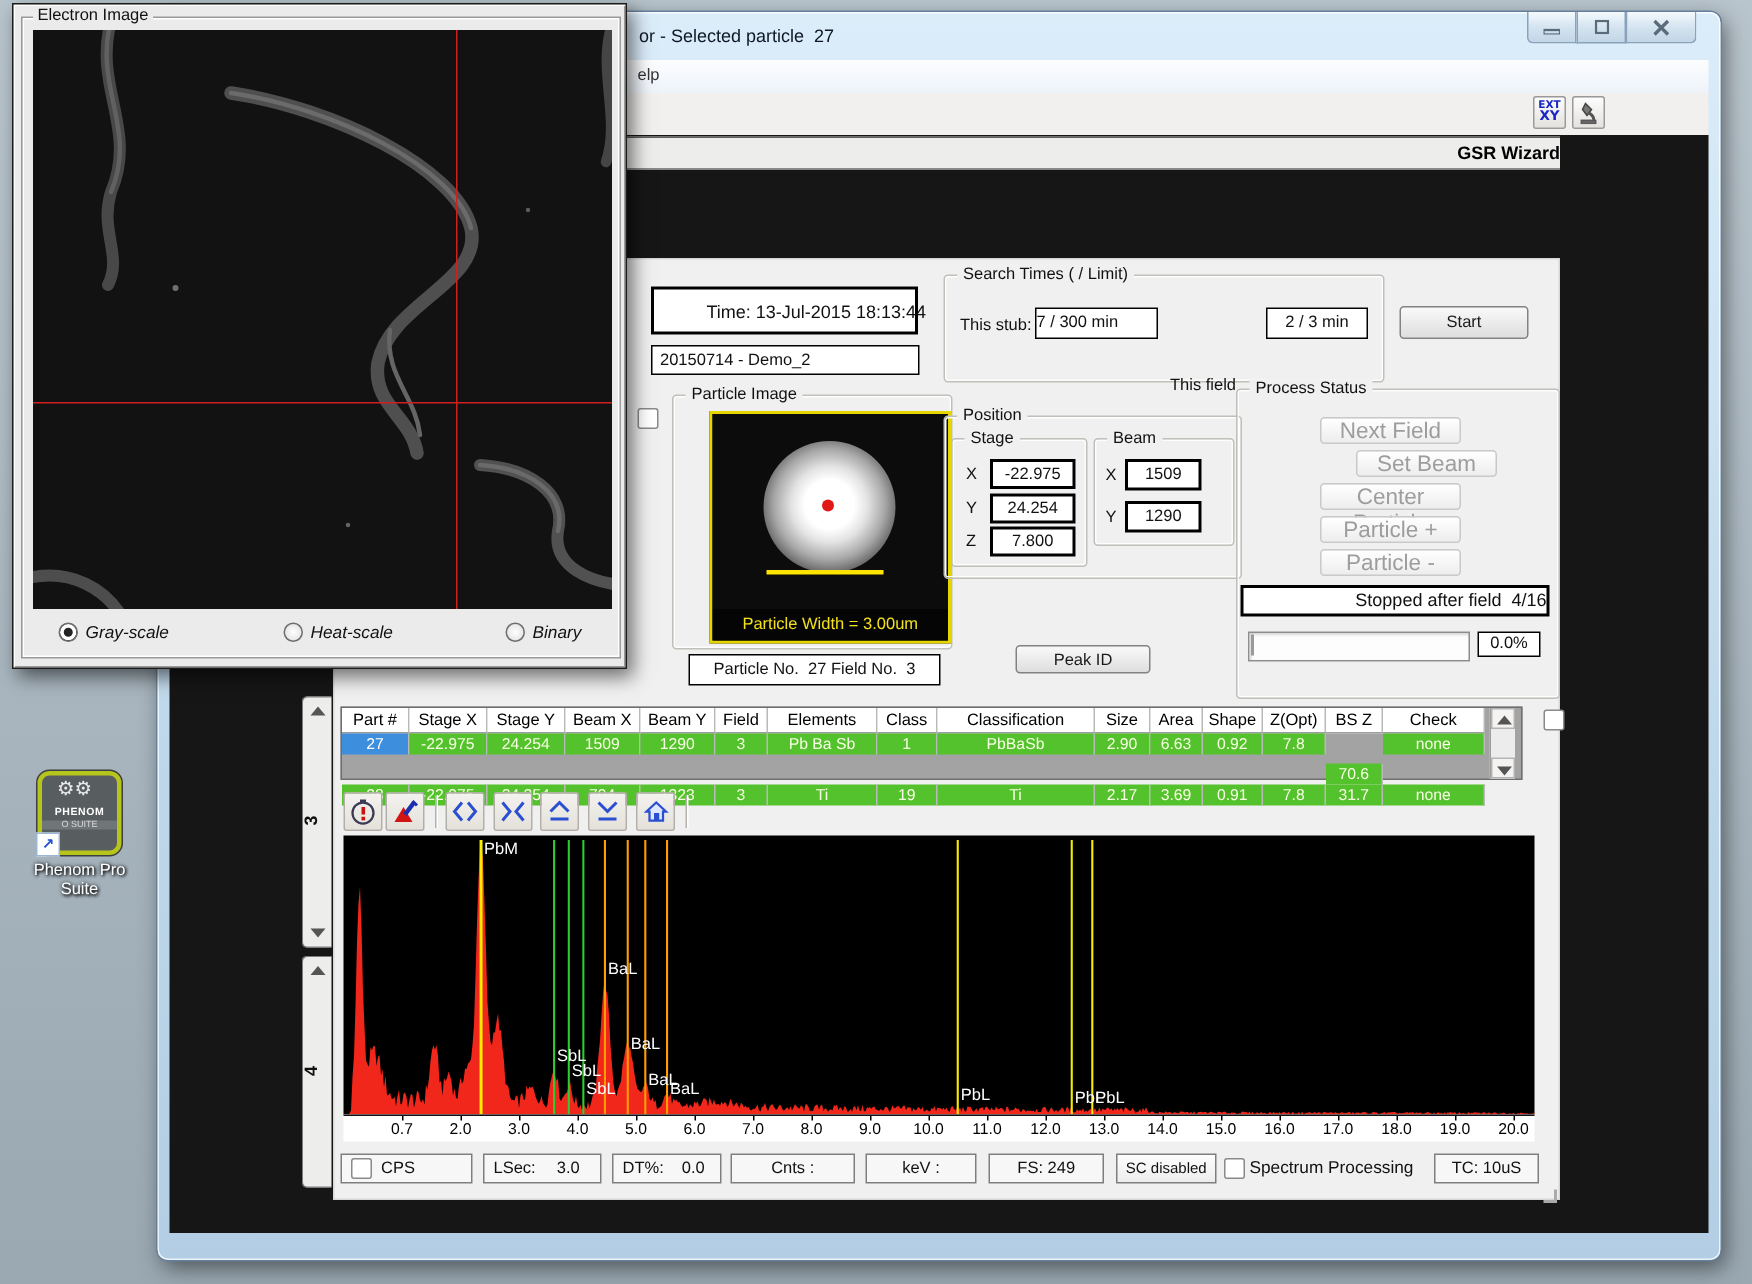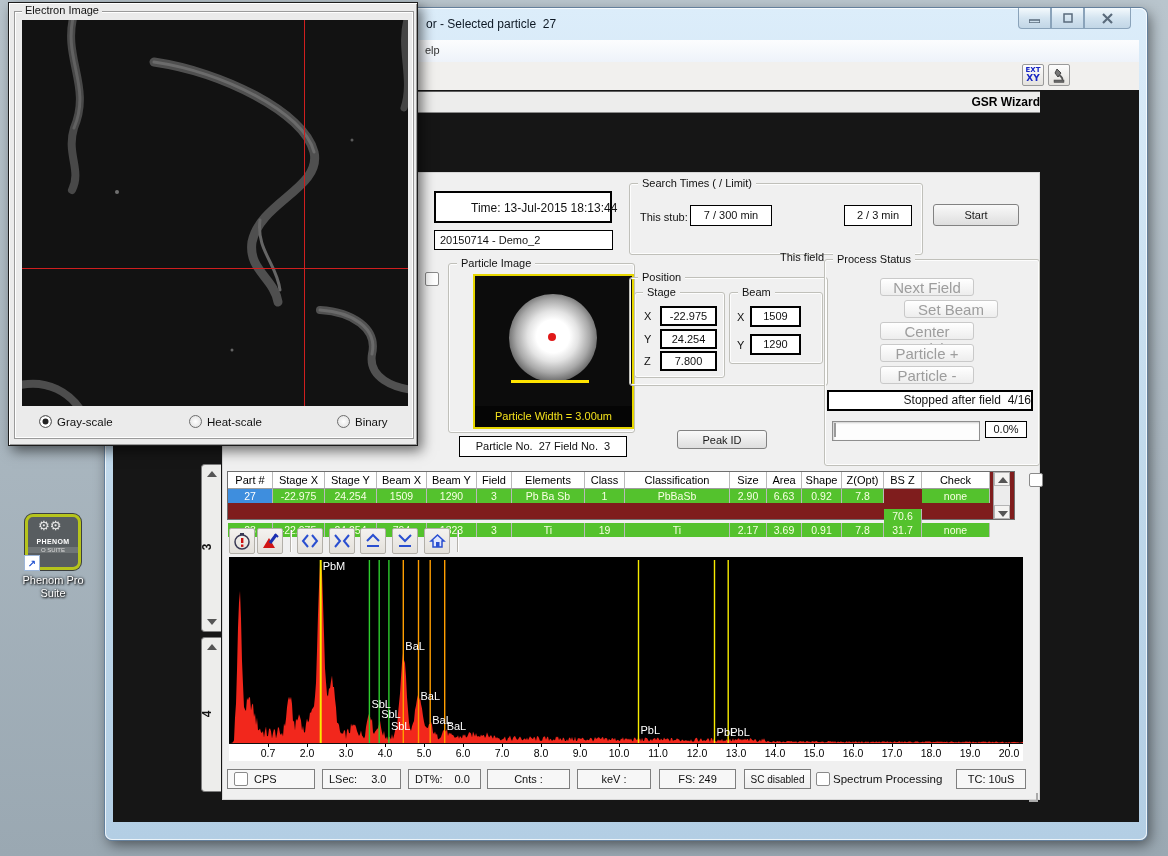--- a/index.html
+++ b/index.html
@@ -53,21 +53,21 @@
   .lbl{position:absolute;font-size:11px;color:#111;}
   
   .imgbox{position:absolute;border:2px solid #e6d600;background:#0a0a0a;}
   .blob-area{position:relative;width:157px;height:130px;background:#0c0c0c;overflow:hidden;}
   .blob{position:absolute;left:34px;top:18px;width:88px;height:88px;border-radius:50%;
         background:radial-gradient(circle at 50% 48%, #ffffff 0 26%, #e3e3e3 40%, #a8a8a8 58%, #5f5f5f 74%, #262626 90%, rgba(10,10,10,0) 100%);}
   .red-dot{position:absolute;left:73px;top:57px;width:8px;height:8px;border-radius:50%;background:#e01818;}
   .yline{position:absolute;left:36px;top:104px;width:78px;height:3px;background:#ffe400;}
   .img-caption{width:157px;height:21px;background:#050505;color:#f3e11c;text-align:center;line-height:21px;font-size:11px;}
   
-  .tbl{position:absolute;border:1px solid #6e6e6e;background:#7f1d1d;box-sizing:border-box;}
+  .tbl{position:absolute;border:1px solid #6e6e6e;background:#a3a3a3;box-sizing:border-box;}
   .tr{display:flex;}
   .tc{box-sizing:border-box;border-right:1px solid #b9b9b9;text-align:center;overflow:hidden;}
   .tr.head .tc{height:17px;line-height:17px;font-size:11px;background:#fff;border-bottom:1px solid #9d9d9d;color:#000;}
   .tr.data .tc{height:14px;line-height:14px;font-size:10.5px;}
   .sbar{position:absolute;width:16px;background:#ececec;border-left:1px solid #9d9d9d;}
   .sarr{position:absolute;left:0;width:16px;height:14px;background:#f4f3f1;border:1px solid #b4b4b4;box-sizing:border-box;}
   .sarr .tri{left:3px;}
   
   .sp-btn{position:absolute;top:355px;width:26px;height:26px;border:1px solid #b2afa8;border-radius:2px;
           background:linear-gradient(#f4f2ef,#e4e1db);padding:0;display:flex;align-items:center;justify-content:center;}
@@ -82,21 +82,21 @@
           font-size:11px;color:#111;display:flex;align-items:center;justify-content:center;}
   .sb-left{justify-content:flex-start;padding-left:6px;}
   
   #electron-window{left:8px;top:2px;width:410px;height:444px;background:#ebebeb;border:1px solid #1c1c1c;
       box-shadow:inset 1px 1px 0 #fff, inset -1px -1px 0 #9a9a9a, 4px 5px 12px rgba(0,0,0,.55);box-sizing:border-box;z-index:50;}
   .eg-border{left:5px;top:8px;width:398px;height:426px;border:1px solid #9a9a9a;box-shadow:inset 0 0 0 1px #fff;}
   .eg-label{left:13px;top:1px;background:#ebebeb;padding:0 3px;font-size:11px;}
   .eg-image{left:13px;top:17px;width:386px;height:386px;background:#121212;overflow:hidden;}
   .redline-v{position:absolute;top:0;width:1px;height:100%;background:#cf1f1f;}
   .redline-h{position:absolute;left:0;height:1px;width:100%;background:#cf1f1f;}
-  .eg-radios{left:10px;top:408px;width:390px;height:26px;}
+  .eg-radios{left:10px;top:408px;width:390px;height:26px;font-style:italic;}
   .radio-item{position:absolute;top:4px;display:flex;align-items:center;gap:5px;font-size:11.5px;}
   .radio-circle{width:11px;height:11px;border-radius:50%;border:1px solid #6d6d6d;background:radial-gradient(#fff,#dcdcdc);display:inline-block;}
   .radio-circle.sel{box-shadow:inset 0 0 0 2.5px #fff;background:#222;}
   
   #desktop-icon{left:10px;top:514px;width:86px;text-align:center;}
   .ic-tile{position:relative;width:50px;height:50px;margin:0 auto;border-radius:8px;background:#585d60;
            border:3px solid #b6c41c;box-shadow:0 0 0 1px #3c3f41;}
   .ic-txt1{position:absolute;left:0;width:100%;top:21px;color:#fff;font-size:7px;font-weight:bold;letter-spacing:.4px;}
   .ic-txt2{position:absolute;left:0;width:100%;top:30px;color:#ddd;font-size:6px;background:rgba(255,255,255,.15);}
   .ic-gear{position:absolute;color:#e8e8e8;font-size:13px;top:1px;left:10px;}
@@ -165,21 +165,21 @@
 
       <div class="bb2" style="left:211px;top:18px;width:178px;height:32px;">
         <span class="lbl ws" style="left:15px;top:8px;font-size:12px;margin-left:20px;">Time: 13-Jul-2015 18:13:44</span>
       </div>
       <div class="bb1" style="left:211px;top:57px;width:179px;height:20px;">
         <span class="lbl ws" style="left:5px;top:3px;">20150714 - Demo_2</span>
       </div>
       <div class="group" style="left:406px;top:10px;width:292px;height:70px;">
         <span class="legend">Search Times ( / Limit)</span>
         <span class="lbl" style="left:10px;top:27px;">This stub:</span>
-        <div class="bb1" style="left:60px;top:21px;width:82px;height:21px;text-align:center;line-height:19px;">
+        <div class="bb1" style="left:60px;top:21px;width:82px;height:21px;line-height:19px;">
           <span class="ws">7 / 300 min</span>
         </div>
         <span class="lbl" style="left:150px;top:27px;margin-top:40px;">This field</span>
         <div class="bb1" style="left:214px;top:21px;width:68px;height:21px;text-align:center;line-height:19px;">
           <span class="ws">2 / 3 min</span>
         </div>
       </div>
       <button class="btn" style="left:710px;top:31px;width:86px;height:22px;">Start</button>
 
       <span class="cb" style="left:202px;top:99px;"></span>

